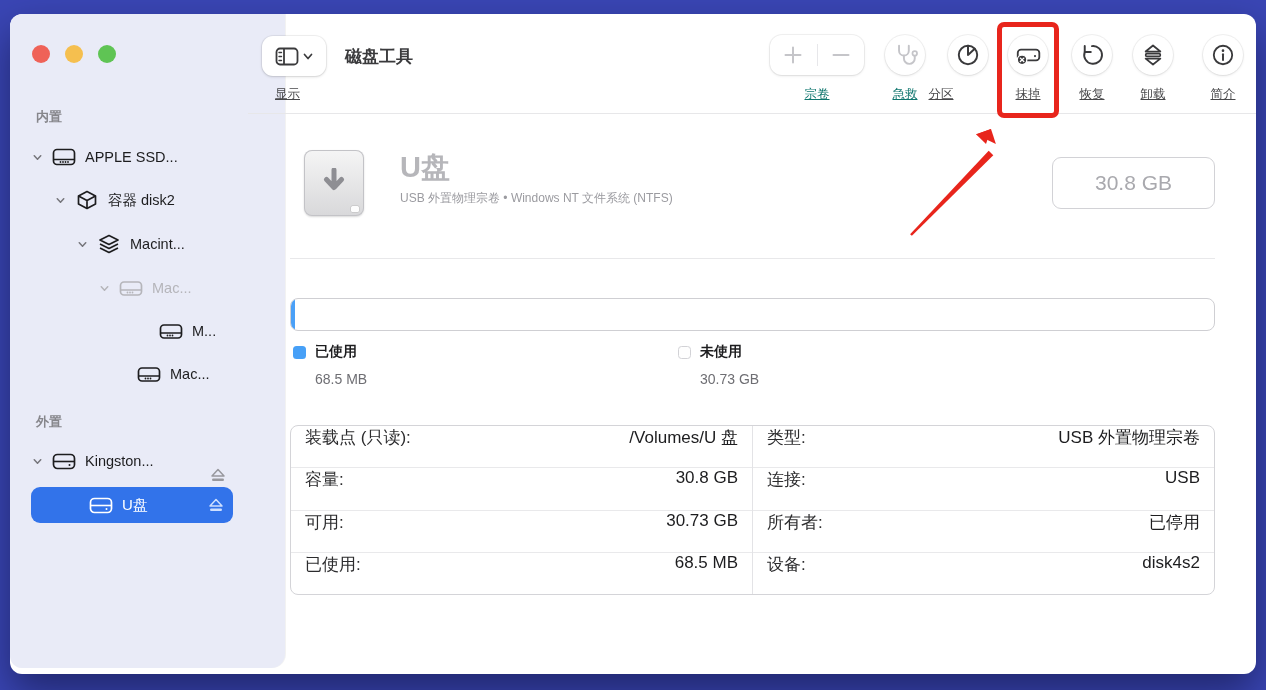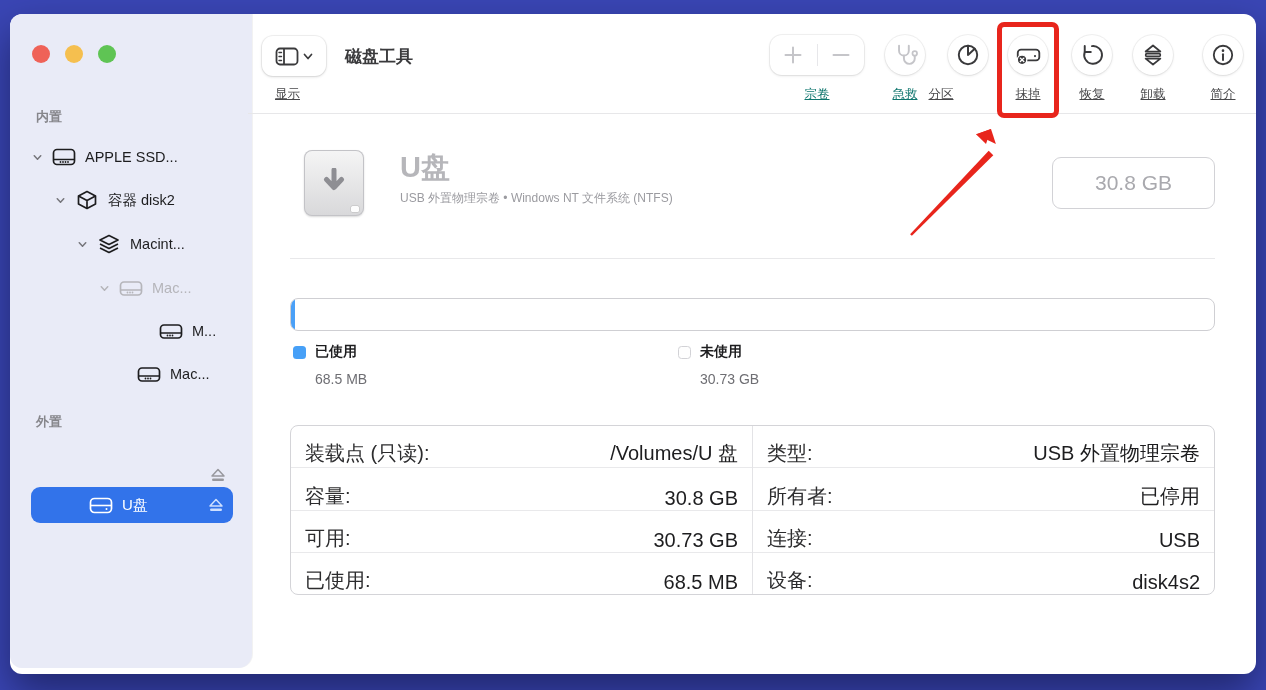--- a/index.html
+++ b/index.html
@@ -11,21 +11,21 @@
     -webkit-font-smoothing:antialiased;
   }
   #window {
     position:absolute; left:10px; top:14px; width:1246px; height:660px;
     background:#ffffff; border-radius:12px;
     box-shadow:0 18px 40px rgba(0,0,20,.45);
     overflow:hidden;
   }
   
   #sidebar {
-    position:absolute; left:0; top:0; width:242px; height:654px;
+    position:absolute; left:0; top:0; width:275px; height:654px;
     background:#e9ebf7;
     border-radius:12px 0 14px 12px;
     box-shadow:1px 0 0 rgba(0,0,0,.05);
     padding-left:32px;
   }
   .traffic { position:absolute; top:31px; width:18px; height:18px; border-radius:50%; }
   .t-close { left:22px;  background:#ef6258; }
   .t-min   { left:55px;  background:#f5bf4f; }
   .t-zoom  { left:88px;  background:#5fc454; }
   .side-header {
@@ -98,22 +98,22 @@
   .leg-value { position:absolute; top:357px; font-size:14px; color:#6e6e73; }
   
   #details {
     position:absolute; left:280px; top:411px; width:925px; height:170px;
     border:1px solid #d4d4d8; border-radius:8px; background:#fff;
     display:flex;
   }
   .tbl-col { flex:1; display:flex; flex-direction:column; }
   .tbl-col.left { border-right:1px solid #e3e3e6; }
   .tbl-row {
-    flex:1; display:flex; align-items:flex-end; justify-content:space-between;
-    padding:0 14px; font-size:20px; color:#2c2c2e;
+    flex:1; display:flex; align-items:flex-start; justify-content:space-between;
+    padding:0 14px; font-size:17px; color:#2c2c2e;
   }
   .tbl-row + .tbl-row { border-top:1px solid #e9e9eb; }
   .tbl-value { color:#1d1d1f; }
   
   #hl-box {
     position:absolute; left:987px; top:8px; width:62px; height:96px;
     border:5px solid #e8251c; border-radius:7px; z-index:40;
   }
   #arrow-svg { position:absolute; left:0; top:0; width:1246px; height:660px; pointer-events:none; z-index:50; }
   svg.ic { display:block; }
@@ -206,20 +206,31 @@
             <circle cx="9.5" cy="15.5" r=".9"></circle>
             <circle cx="12" cy="15.5" r=".9"></circle>
             <circle cx="14.5" cy="15.5" r=".9"></circle>
           </g>
       </svg>
       <span class="side-label">Mac...</span>
     </div>
 
     <div class="side-header" style="top:399px">外置</div>
 
+    <div class="side-row" style="left:22px; top:432px">
+      <svg class="chev" viewBox="0 0 12 12">
+          <path d="M2.5 4l3.5 4 3.5-4" fill="none" stroke="#76767c" stroke-width="1.6" stroke-linecap="round" stroke-linejoin="round"></path>
+        </svg>
+      <svg class="sicon" style="margin-left:8px" viewBox="0 0 26 22">
+        <rect x="2.5" y="4.5" width="21" height="14" rx="4" fill="none" stroke="#1d1d1f" stroke-width="1.7"></rect>
+        <path d="M3 11.5h20" stroke="#1d1d1f" stroke-width="1.6"></path>
+        <circle cx="18.5" cy="15" r="1" fill="#1d1d1f"></circle>
+      </svg>
+      <span class="side-label">Kingston...</span>
+    </div>
     <svg class="eject" style="left:200px; top:454px" viewBox="0 0 16 15">
       <path d="M8 1.5L14 8H2L8 1.5z" fill="none" stroke="#98989e" stroke-width="1.5" stroke-linejoin="round"></path>
       <rect x="2" y="10.5" width="12" height="2.4" rx="1.2" fill="#98989e"></rect>
     </svg>
 
     <div id="selected-row">
       <svg class="sicon" style="margin-left:57px" viewBox="0 0 26 22">
         <rect x="2.5" y="4.5" width="21" height="14" rx="4" fill="none" stroke="#ffffff" stroke-width="1.7"></rect>
         <path d="M3 11.5h20" stroke="#ffffff" stroke-width="1.6"></path>
         <circle cx="18.5" cy="15" r="1" fill="#ffffff"></circle>
@@ -355,26 +366,26 @@
         <span class="tbl-key">已使用:</span>
         <span class="tbl-value">68.5 MB</span>
       </div>
     </div>
     <div class="tbl-col">
       <div class="tbl-row">
         <span class="tbl-key">类型:</span>
         <span class="tbl-value">USB 外置物理宗卷</span>
       </div>
       <div class="tbl-row">
+        <span class="tbl-key">连接:</span>
+        <span class="tbl-value">USB</span>
+      </div>
+      <div class="tbl-row">
         <span class="tbl-key">所有者:</span>
         <span class="tbl-value">已停用</span>
-      </div>
-      <div class="tbl-row">
-        <span class="tbl-key">连接:</span>
-        <span class="tbl-value">USB</span>
       </div>
       <div class="tbl-row">
         <span class="tbl-key">设备:</span>
         <span class="tbl-value">disk4s2</span>
       </div>
     </div>
   </div>
 
   <div id="hl-box"></div>
   <svg id="arrow-svg">

